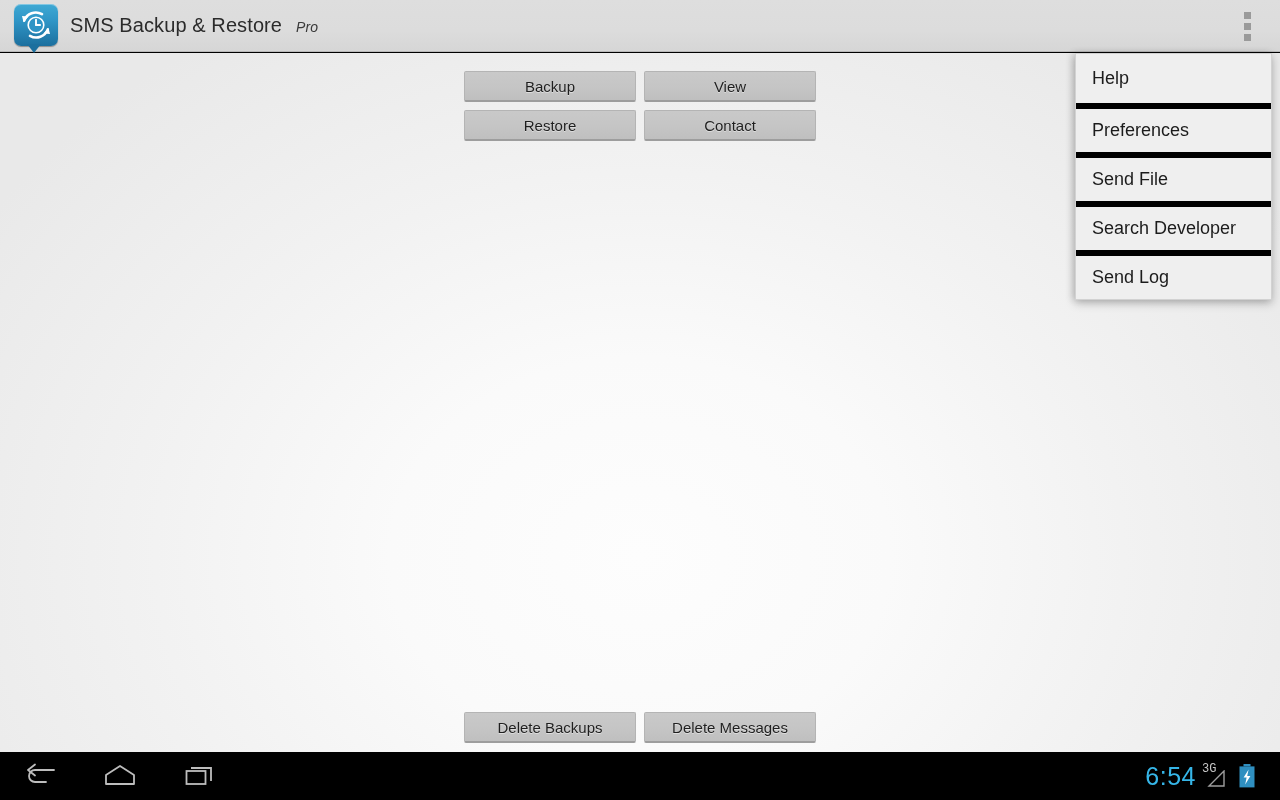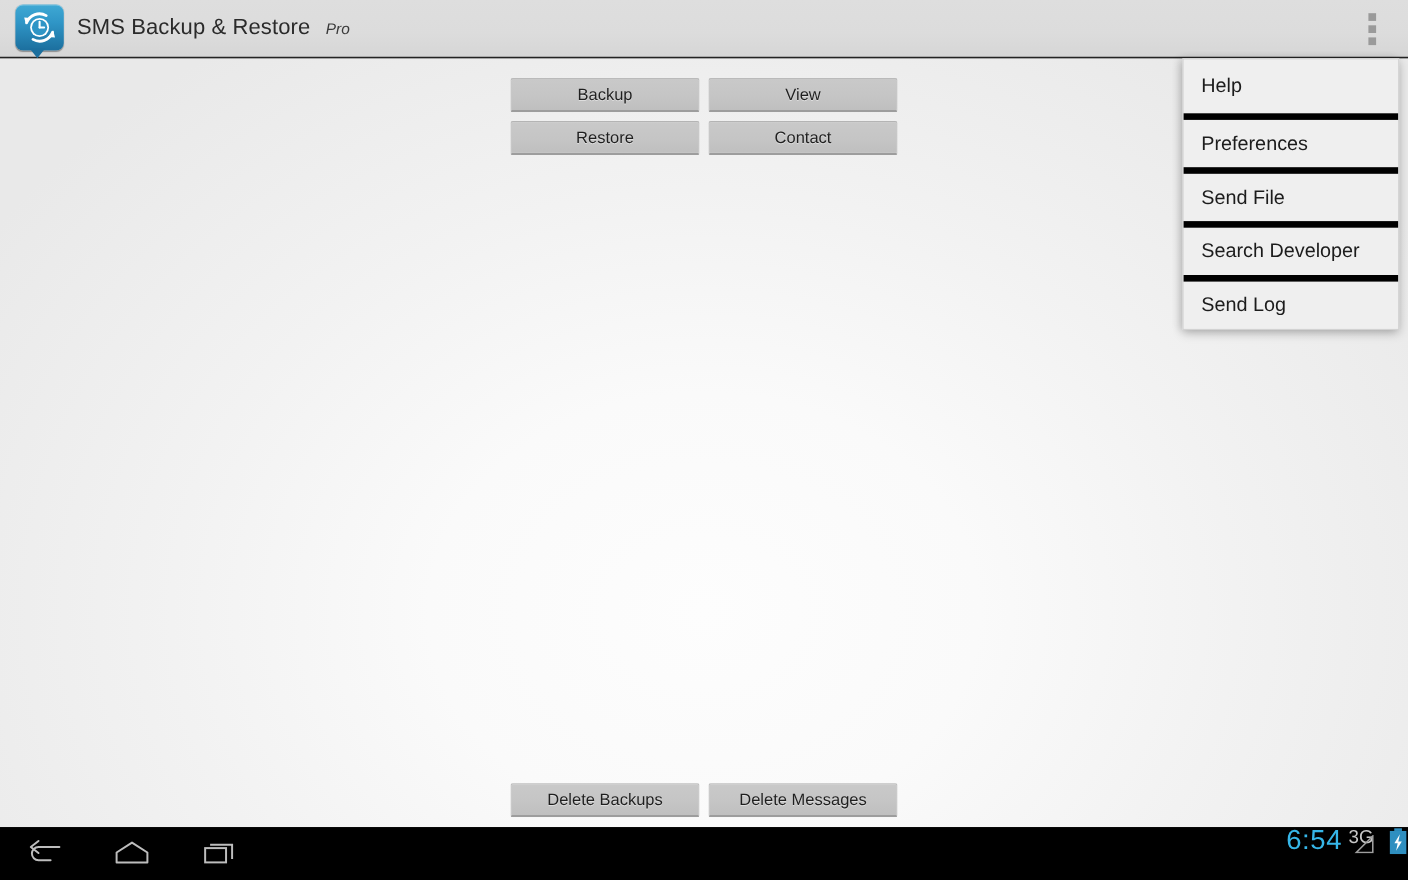--- a/index.html
+++ b/index.html
@@ -102,30 +102,30 @@
   }
   .nav-keys{
     position:absolute; left:0; top:0; height:48px;
     display:flex; align-items:center;
   }
   .navkey{
     width:80px; height:48px; display:flex; align-items:center; justify-content:center;
     cursor:pointer;
   }
   .status-right{
-    position:absolute; right:0; top:0; height:48px;
-    display:flex; align-items:flex-start; gap:7px;
+    position:absolute; right:24px; top:0; height:48px;
+    display:flex; align-items:center; gap:7px;
   }
   .clock{
     font-size:25px; color:#36b6e8; letter-spacing:0.5px; line-height:1;
     font-family:"Liberation Sans", sans-serif;
   }
   .sig-wrap{ position:relative; width:28px; height:26px; }
   .sig-label{
-    position:absolute; left:-1px; top:-1px; font-size:17px; color:#c8c8c8;
+    position:absolute; left:-1px; top:-1px; font-size:12px; color:#c8c8c8;font-family:Liberation Mono, monospace;
   }
   .sig-wrap svg{ position:absolute; left:4px; top:7px; }
   .batt{ display:block; }
 </style>
 </head>
 <body>
 
 <div id="screen">
 
   <div id="action-bar">

